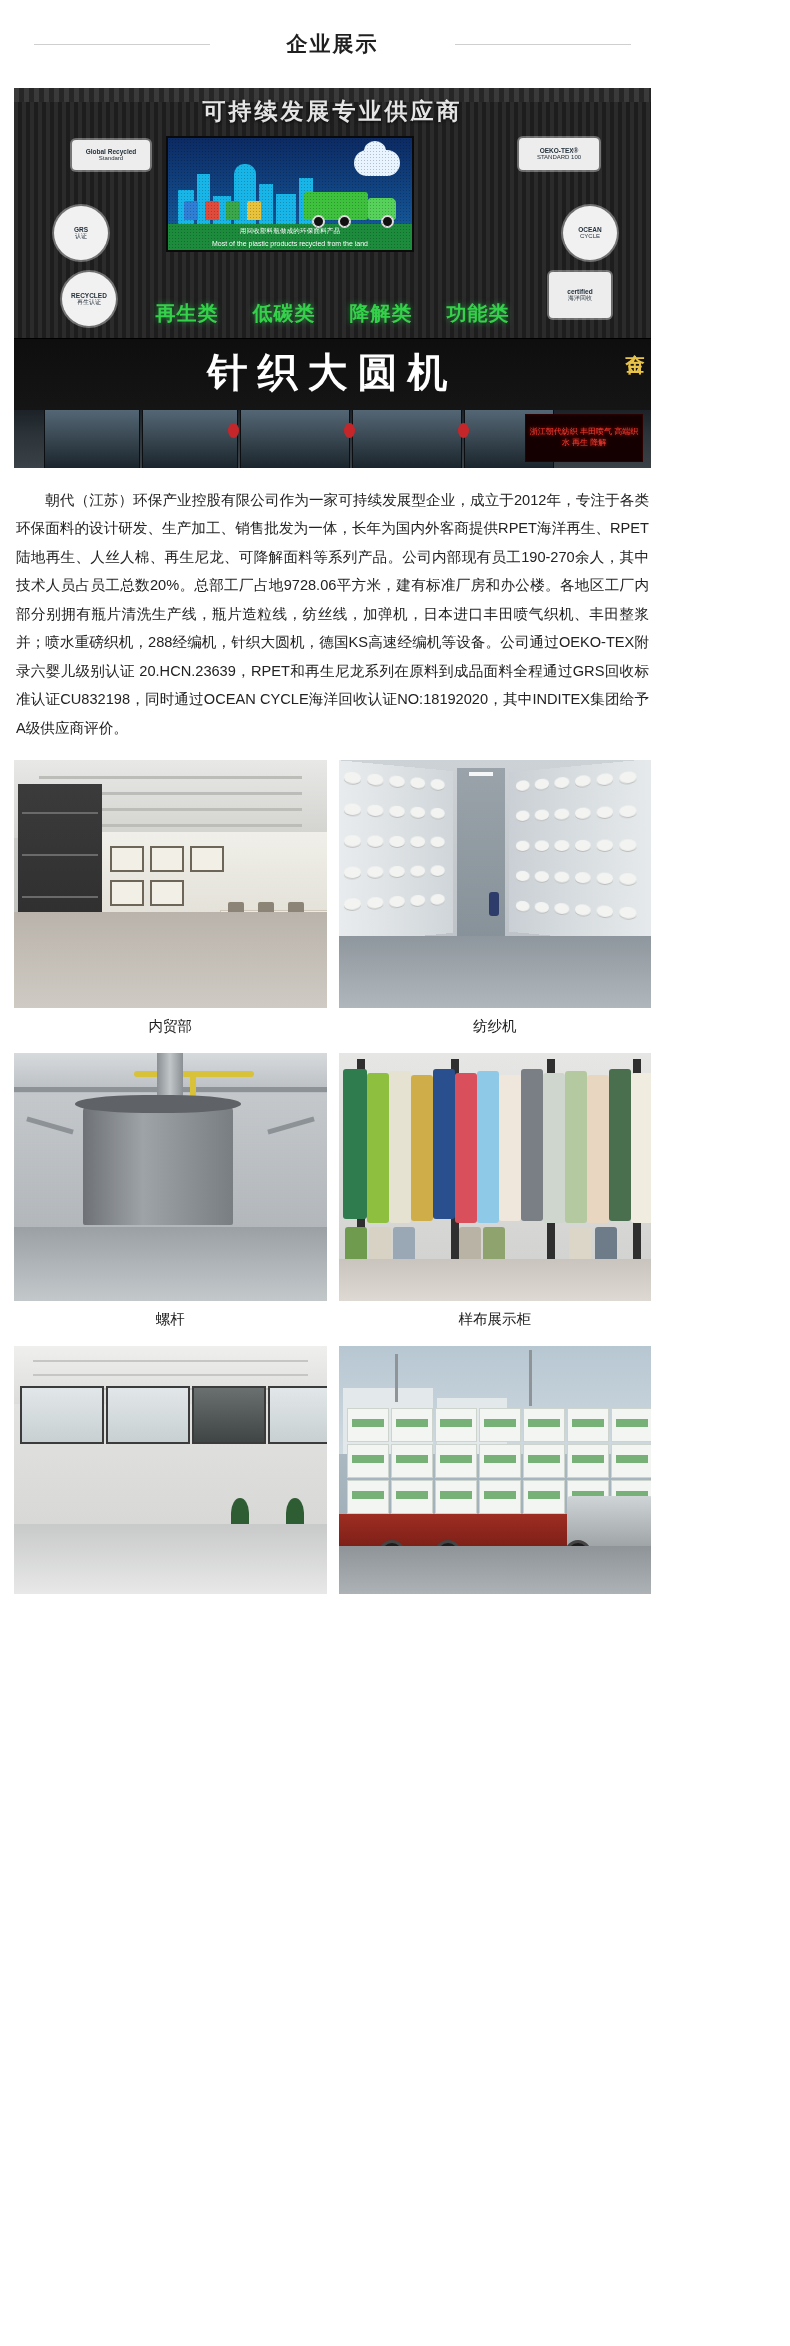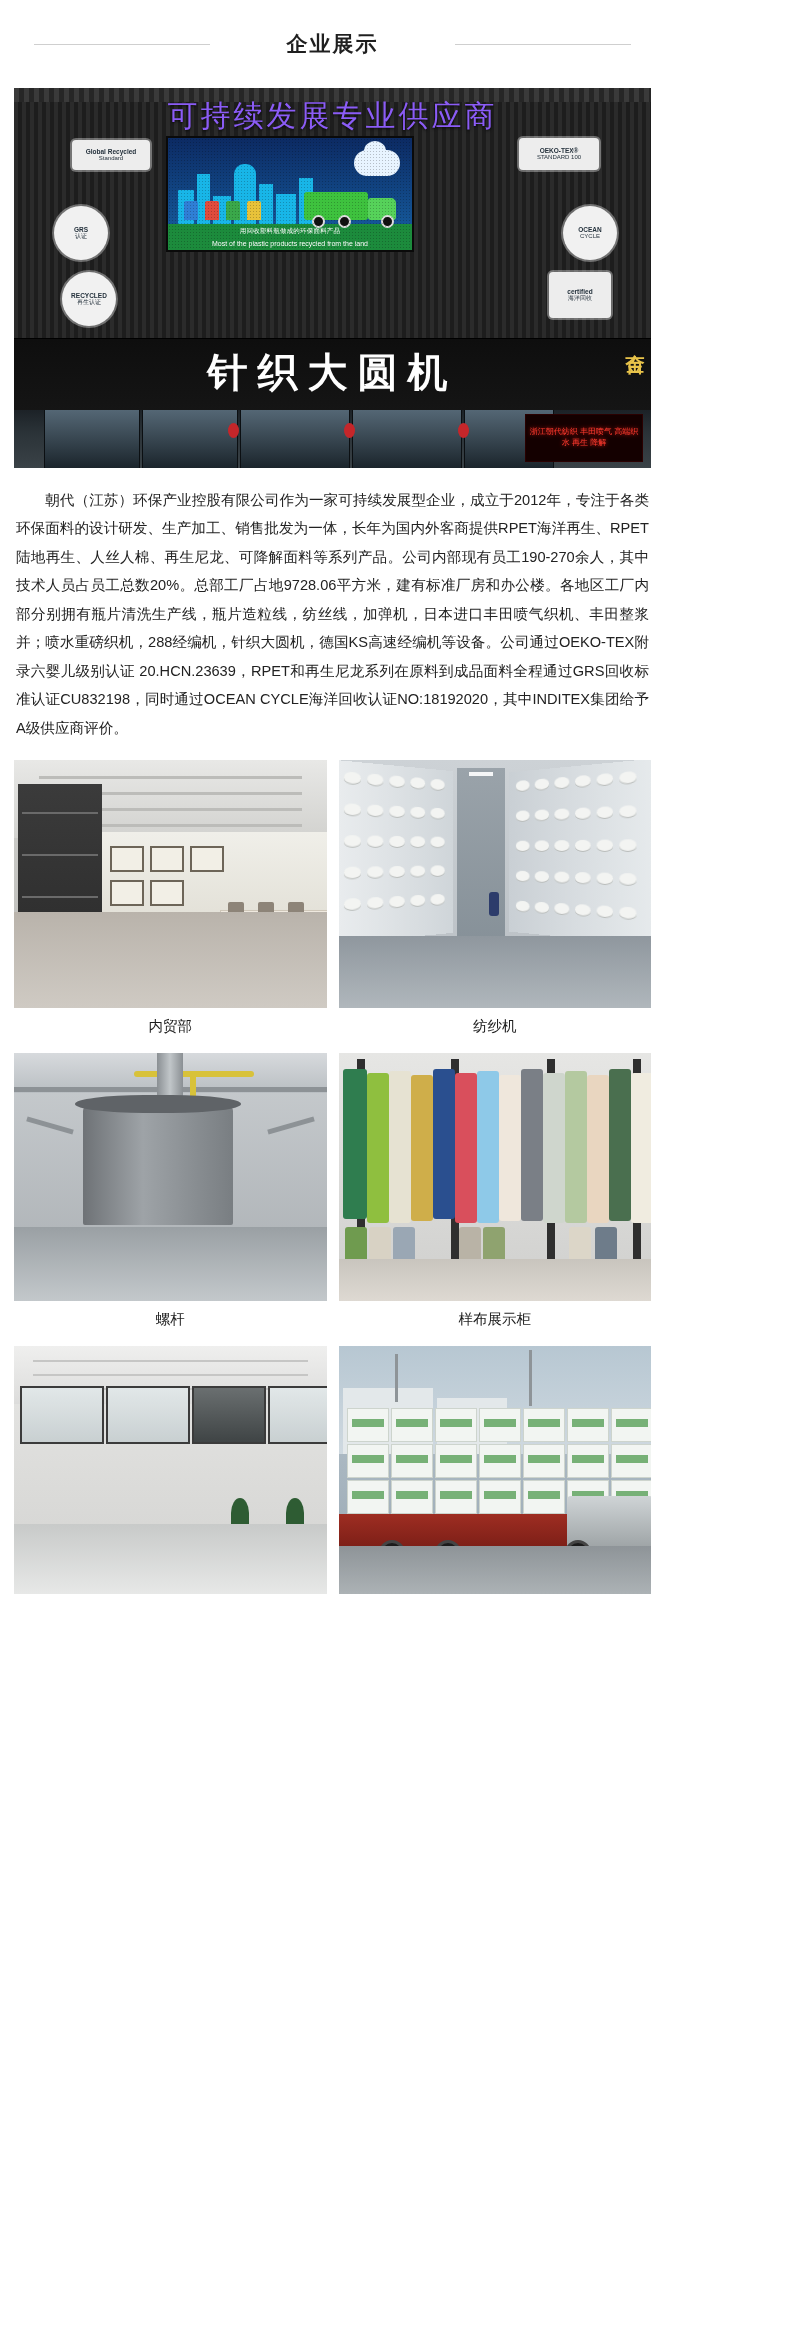--- a/index.html
+++ b/index.html
@@ -62,23 +62,23 @@
       #232323;
   }
   .facade-top-strip {
     position:absolute; left:0; right:0; top:0; height:14px;
     background: repeating-linear-gradient(90deg,#3a3a3a 0 5px,#262626 5px 10px);
   }
   .hero-slogan {
     position: absolute;
     top: 8px; left: 0; right: 0;
     text-align: center;
-    color: #8b5cf6;
-    font-size: 30px;
-    font-weight: normal;
+    color: #e5e5e5;
+    font-size: 23px;
+    font-weight: bold;
     letter-spacing: 3px;
     text-shadow: 0 1px 3px rgba(0,0,0,.8);
   }
   
   .led {
     position: absolute;
     left: 152px; top: 48px;
     width: 248px; height: 116px;
     background: linear-gradient(#0b1b4a, #123a82 55%, #1e63a8);
     border: 2px solid #0a0a0a;
@@ -355,20 +355,26 @@
     </div>
     <div class="badge b5">
       <b>OCEAN</b>
       <span>CYCLE</span>
     </div>
     <div class="badge sq b6">
       <b>certified</b>
       <span>海洋回收</span>
     </div>
 
+    <div class="cats">
+      <span>再生类</span>
+      <span>低碳类</span>
+      <span>降解类</span>
+      <span>功能类</span>
+    </div>
 
     <div class="signband">
       <div class="name">针织大圆机</div>
     </div>
     <div class="gold">金百</div>
 
     <div class="store">
       <div class="glass" style="left:30px;width:96px"></div>
       <div class="glass" style="left:128px;width:96px"></div>
       <div class="glass" style="left:226px;width:110px"></div>

